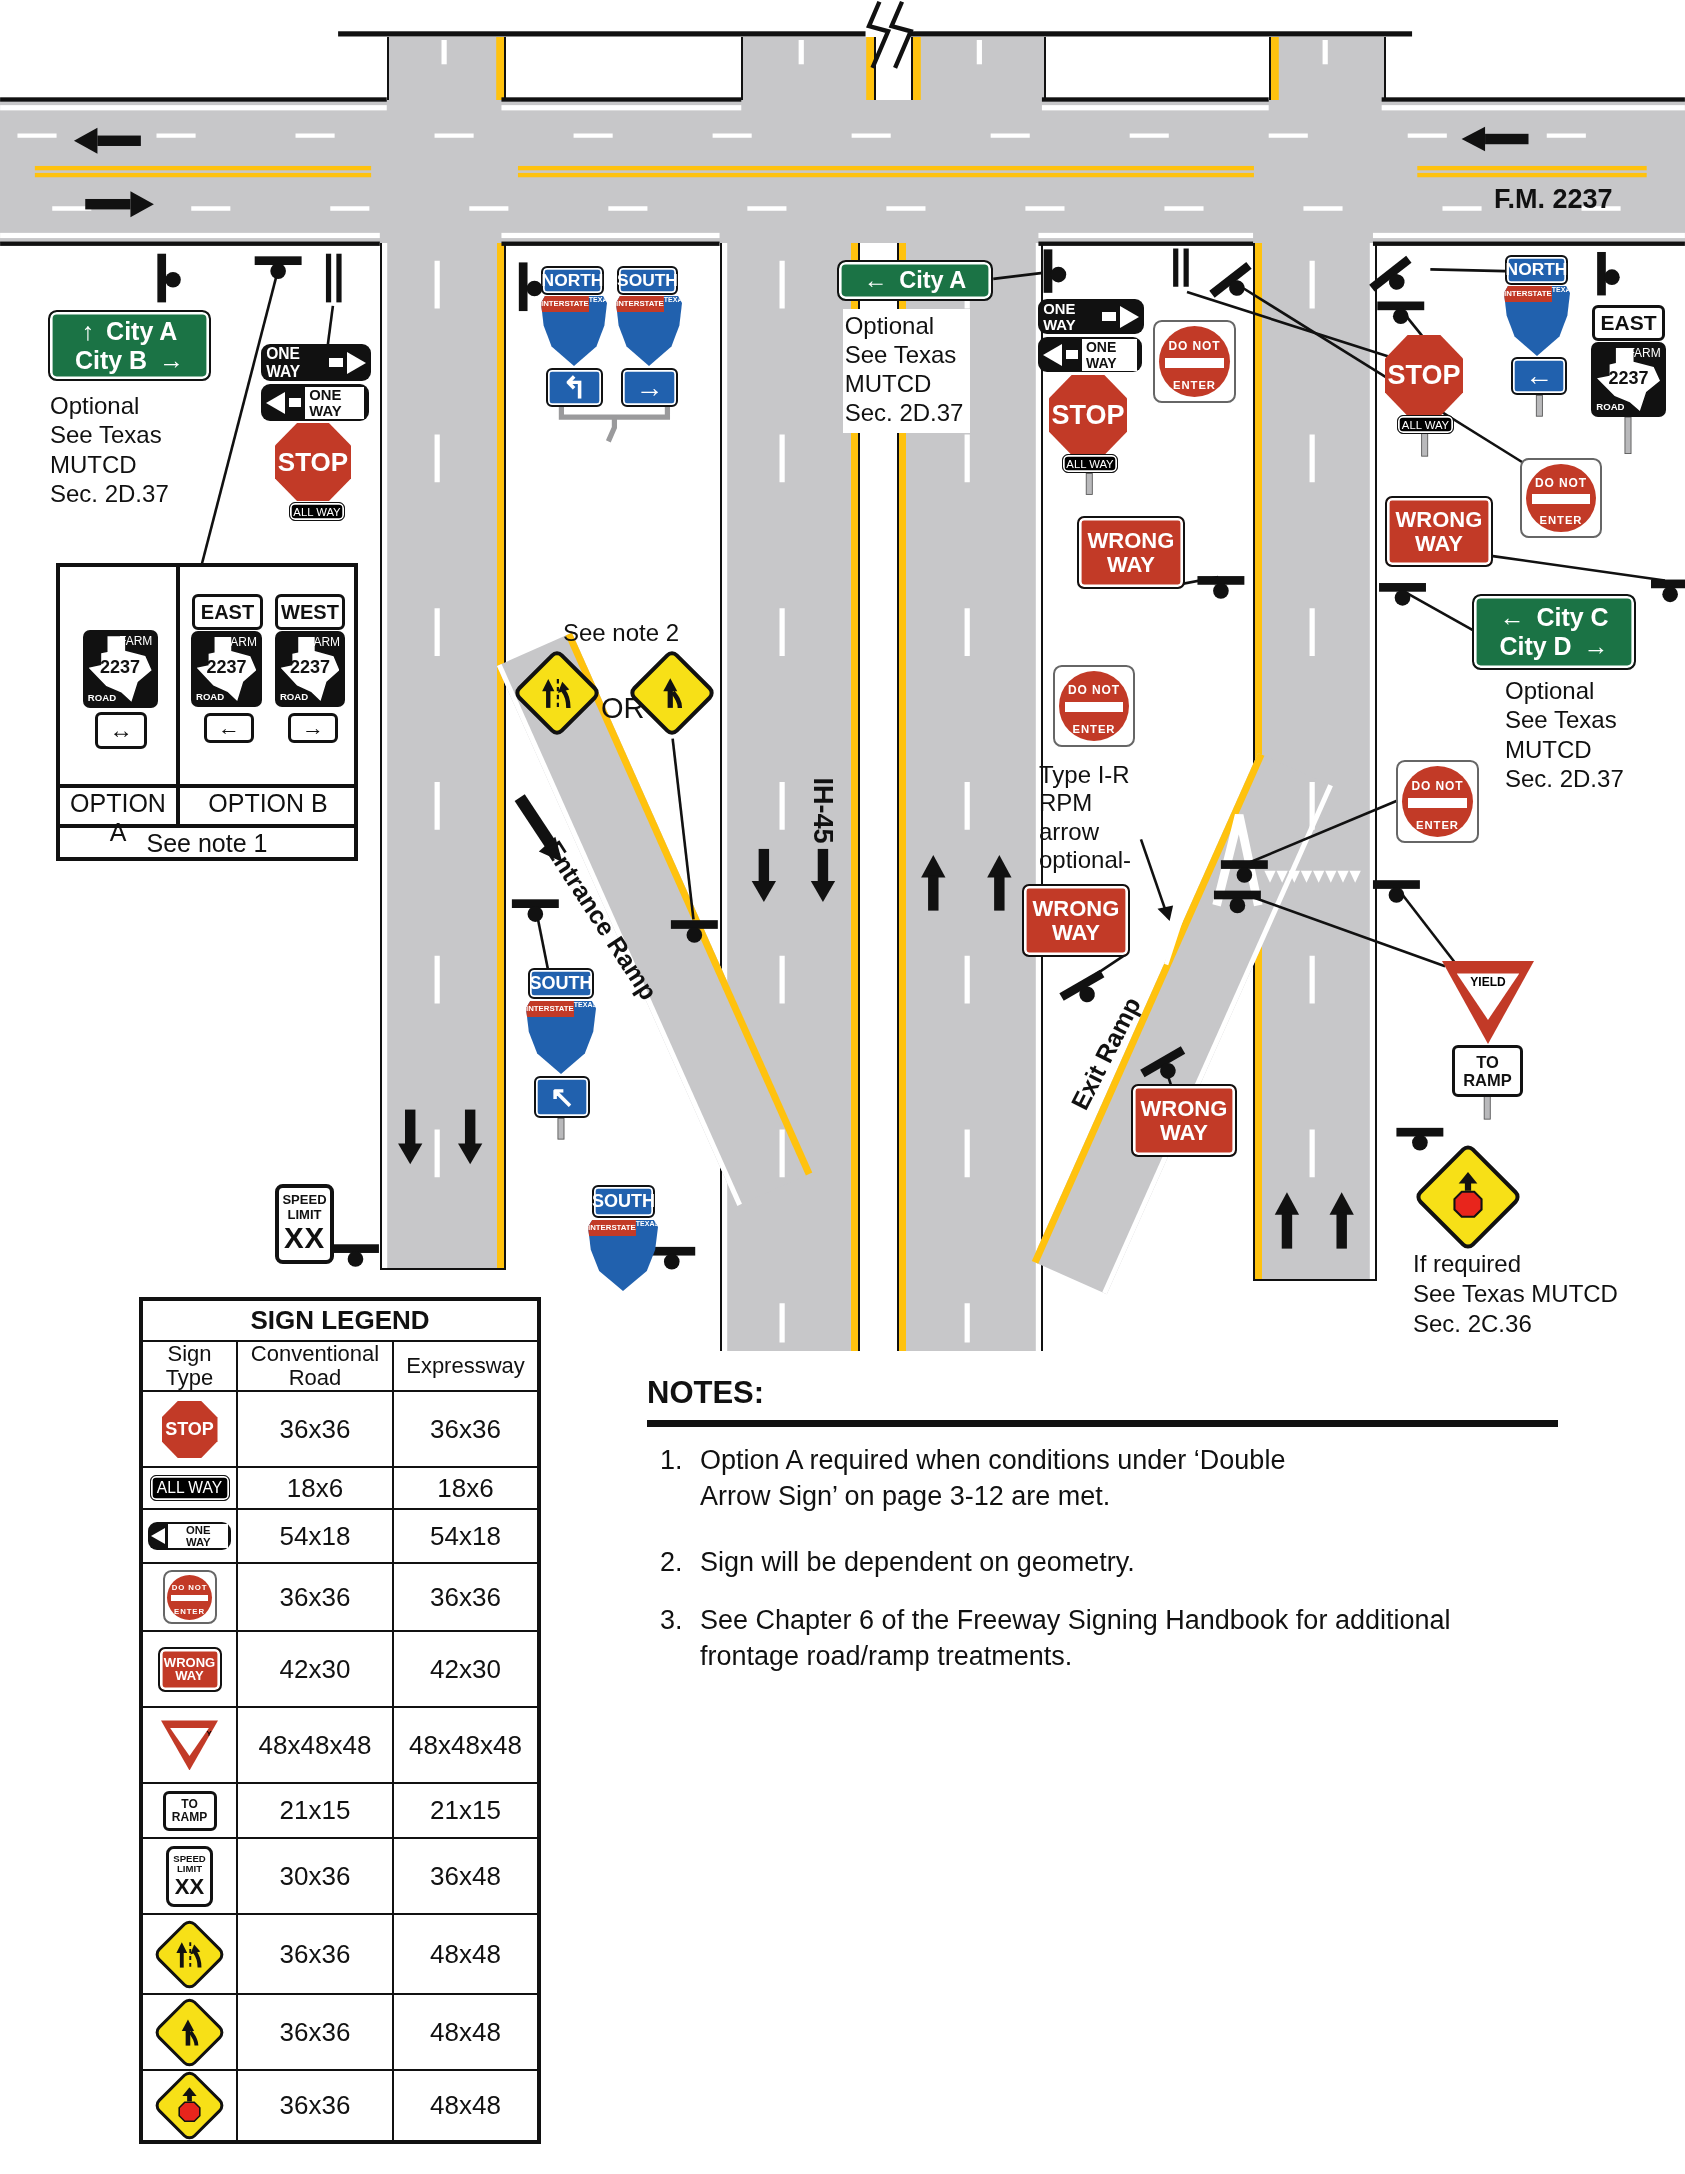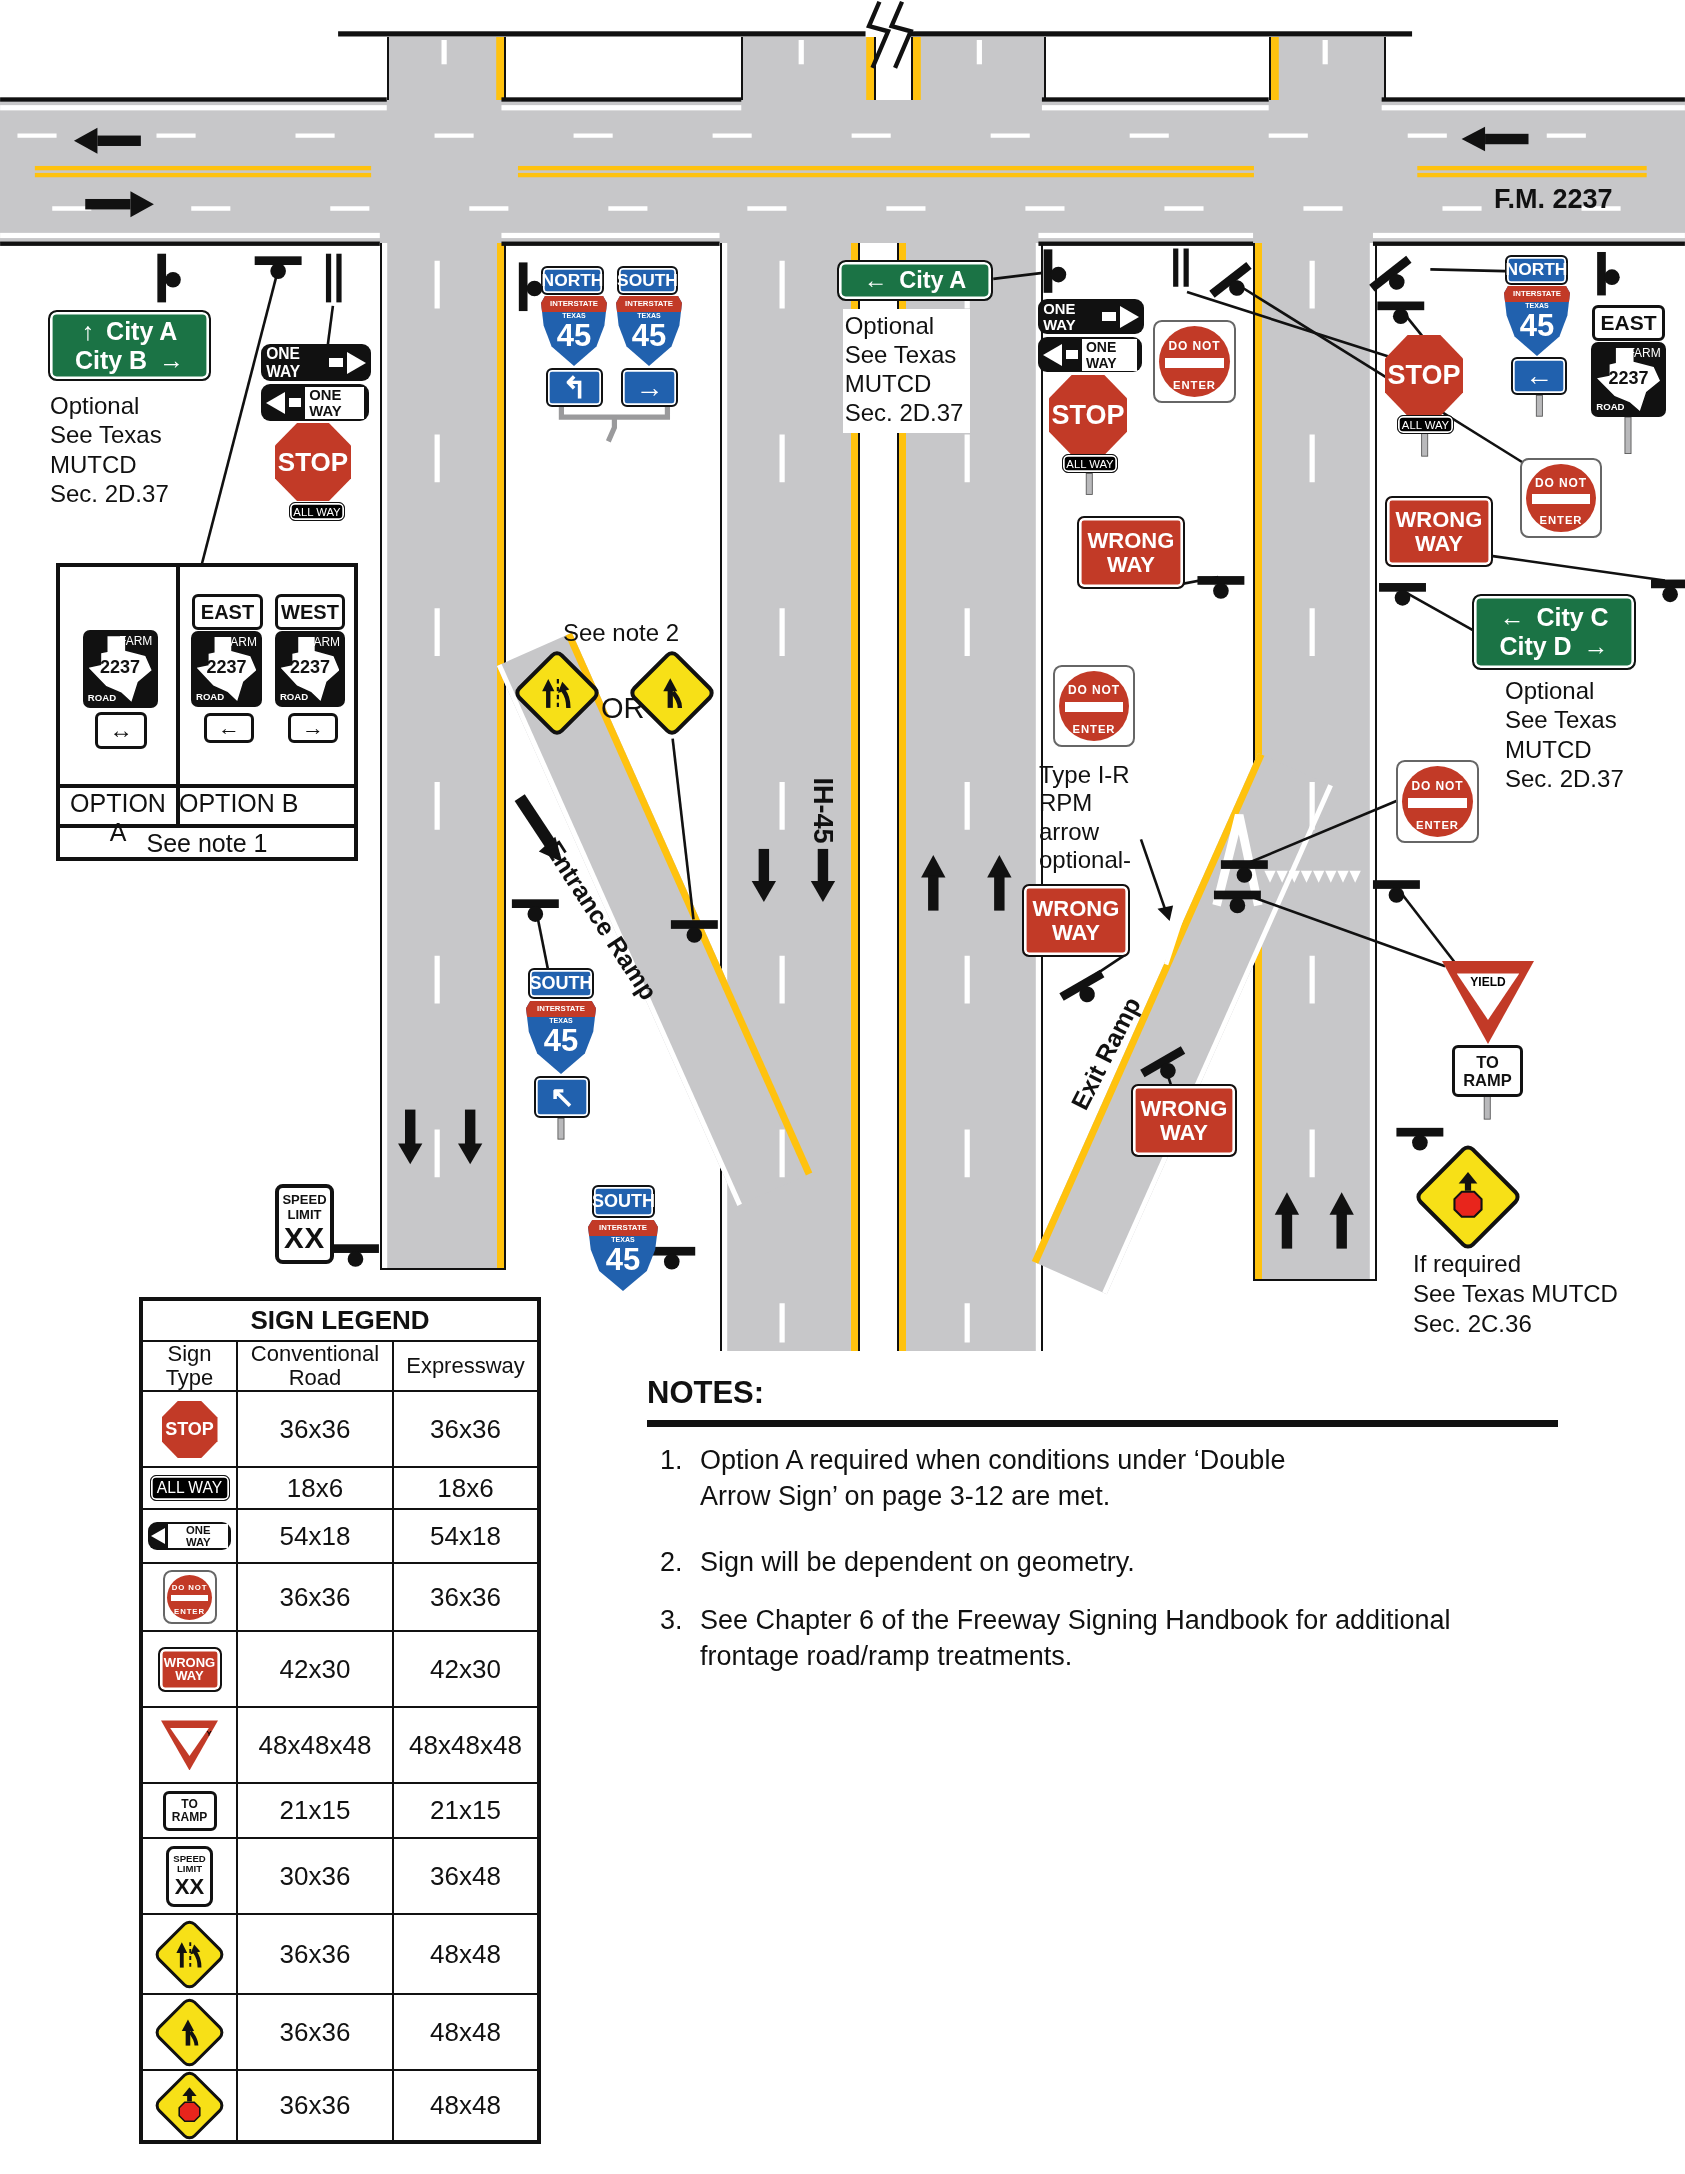--- a/index.html
+++ b/index.html
@@ -27,21 +27,21 @@
   .ow-tail{width:17.4px;height:9.6px;background:#fff}
   .ow-head{width:0;height:0;border-top:11.3px solid transparent;border-bottom:11.3px solid transparent}
   .ow-head.r{border-left:19px solid #fff}
   .ow-head.l{border-right:19px solid #fff}
   .ow-textbox{background:#fff;color:#111;padding:0 4.3px;font-weight:bold}
   .dne{background:#fff;border:2.6px solid #666;border-radius:8.7px}
   .dne .cir{position:absolute;inset:5%;background:#C23A27;border-radius:50%}
   .dne .bar{position:absolute;left:13%;right:13%;top:45%;height:13%;background:#fff}
   .dne .t1,.dne .t2{position:absolute;width:100%;text-align:center;color:#fff;font-weight:bold;letter-spacing:0.9px}
   .dne .t1{top:21%} .dne .t2{bottom:13%}
-  .shield{position:absolute;background:#2161AE;display:flex;flex-direction:column;align-items:center;color:#fff;font-weight:bold;
+  .shield{position:absolute;background:#2161AE;display:flex;flex-direction:row;align-items:flex-start;color:#fff;font-weight:bold;
           clip-path:polygon(6% 0,94% 0,100% 10%,96% 42%,84% 72%,50% 100%,16% 72%,4% 42%,0 10%)}
   .sh-band{background:#C23A27;width:100%;text-align:center;font-size:7.8px;height:15.6px;line-height:16.5px}
   .sh-state{font-size:7px;line-height:1.2}
   .sh-num{font-size:31px;line-height:1}
   .bluearrow{background:#2161AE;border:2.6px solid #111;border-radius:6px;box-shadow:inset 0 0 0 1.7px #fff;
              color:#fff;font-weight:bold}
   .farm{background:#111;border-radius:7px;position:relative;overflow:hidden}
   .farm .tx{position:absolute;left:8%;top:8%;width:84%;height:84%;background:#fff;
             clip-path:polygon(30% 0,58% 0,58% 22%,90% 30%,100% 52%,78% 70%,68% 100%,52% 86%,28% 76%,0 48%,20% 44%,20% 26%,30% 24%)}
   .farm .f1{position:absolute;top:5%;right:7%;color:#fff;font-weight:normal;font-size:12px}
@@ -396,21 +396,21 @@
       <span class="fn">2237</span>
       <span class="f2">ROAD</span>
     </div>
     <div class="sign plaqueW" style="left:144px;top:146px;width:50px;height:30px;font-size:22px">
         <span>←</span>
       </div>
     <div class="sign plaqueW" style="left:228px;top:146px;width:50px;height:30px;font-size:22px">
         <span>→</span>
       </div>
     <div class="abs" style="left:0;top:222px;width:116px;text-align:center;font-size:25px">OPTION A</div>
-    <div class="abs" style="left:119px;top:222px;width:178px;font-size:25px">OPTION B</div>
+    <div class="abs" style="left:119px;top:222px;width:178px;text-align:center;font-size:25px">OPTION B</div>
     <div class="abs" style="left:0;top:262px;width:100%;text-align:center;font-size:25px">See note 1</div>
   </div>
 
   <div class="sign plaqueB" style="left:541px;top:266px;width:63px;height:29px;font-size:17.4px">
       <span>NORTH</span>
     </div>
   <div class="shield" style="left:541px;top:296px;width:66px;height:70px">
     <span class="sh-band">INTERSTATE</span>
     <span class="sh-state">TEXAS</span>
     <span class="sh-num">45</span>

